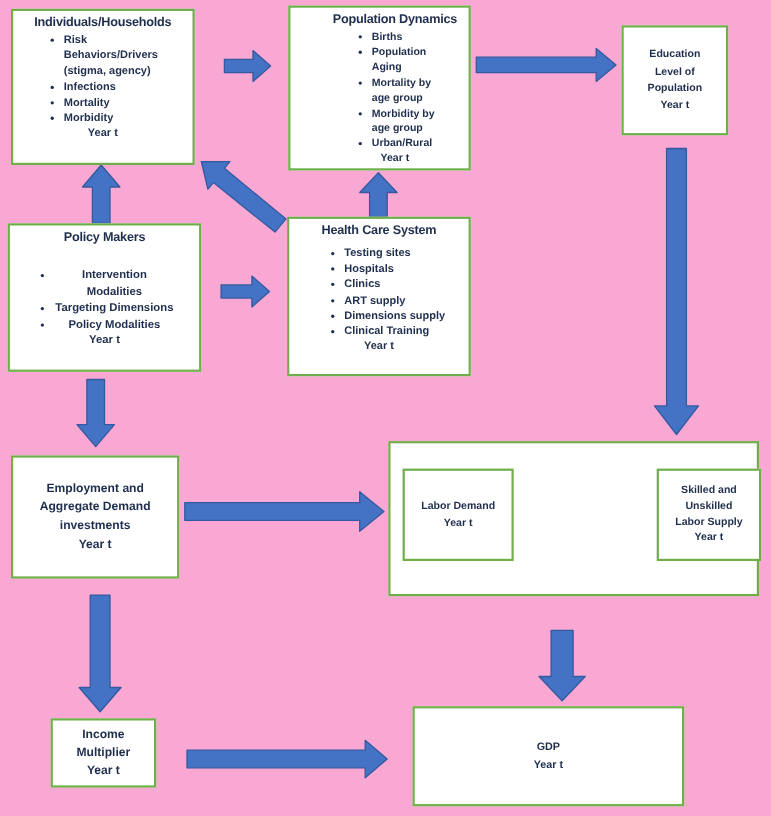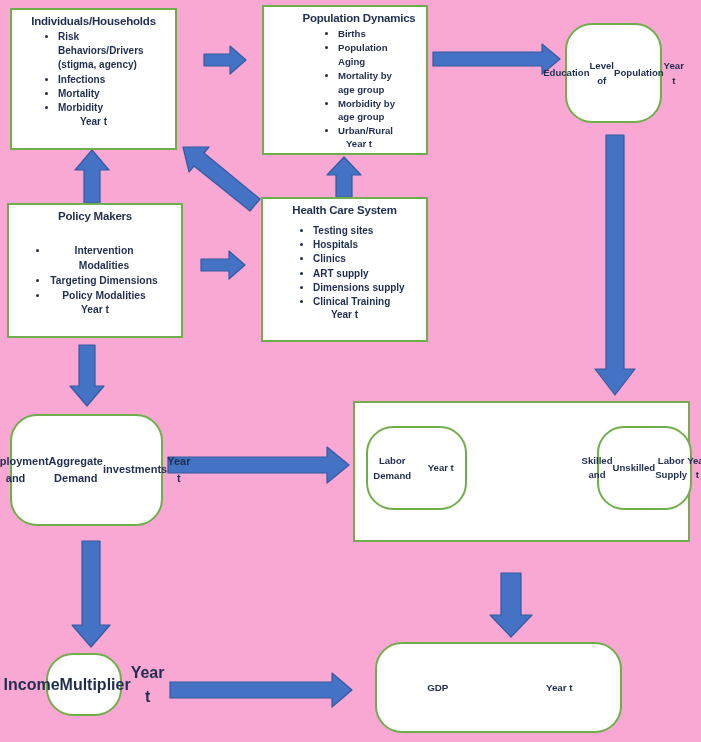--- a/index.html
+++ b/index.html
@@ -16,21 +16,21 @@
   .arrow-layer{position:absolute;left:0;top:0;width:701px;height:742px;z-index:1;}
   .arrow{fill:var(--arrow-fill);stroke:var(--arrow-stroke);stroke-width:1.2;stroke-linejoin:round;}
   .box{
     position:absolute;background:#fff;border:2px solid var(--box-border);
     box-sizing:border-box;z-index:2;
   }
   .box-title{font-weight:700;text-align:center;font-size:11.5px;padding-top:5px;letter-spacing:-0.2px;}
   .bullets{margin:3px 0 0 0;font-weight:700;list-style:disc;}
   .bullets li{margin:0;padding:0;}
   .box-footer{text-align:center;font-weight:700;}
-  .center-box{display:flex;justify-content:center;align-items:center;text-align:center;font-weight:700;border-radius:27px;}
+  .center-box{display:flex;flex-direction:column;justify-content:center;align-items:center;text-align:center;font-weight:700;}
   .center-box div{width:100%;}
 
   
   .b-individuals{left:10px;top:8px;width:167px;height:142px;}
   .b-individuals .bullets{padding-left:46px;padding-right:24px;font-size:10px;line-height:1.42;}
   .b-individuals .box-footer{font-size:10px;margin-top:1px;}
 
   .b-population{left:262px;top:5px;width:166px;height:150px;padding-left:28px;}
   .b-population .bullets{padding-left:46px;padding-right:18px;font-size:9.6px;line-height:1.45;}
   .b-population .box-footer{font-size:9.6px;}
@@ -43,21 +43,21 @@
 
   .b-healthcare{left:261px;top:197px;width:167px;height:145px;}
   .b-healthcare .bullets{padding-left:50px;padding-right:8px;font-size:10px;line-height:1.42;margin-top:8px;}
   .b-healthcare .box-footer{font-size:10px;}
 
   .b-labor-container{left:353px;top:401px;width:337px;height:141px;}
   .b-labor-demand{left:11px;top:23px;width:101px;height:84px;font-size:9.6px;line-height:1.6;}
   .b-labor-supply{left:212px;top:23px;width:95px;height:84px;font-size:9.6px;line-height:1.5;margin-left:30px;}
 
   .b-employment{left:10px;top:414px;width:153px;height:112px;font-size:11px;line-height:1.55;}
-  .b-income{left:46px;top:653px;width:76px;height:63px;font-size:16px;line-height:1.5;}
+  .b-income{left:46px;top:653px;width:96px;height:63px;font-size:11px;line-height:1.5;}
   .b-gdp{left:375px;top:642px;width:247px;height:91px;font-size:9.8px;line-height:1.6;}
 </style>
 </head>
 <body>
 
 <div class="canvas">
 
   <svg class="arrow-layer" viewBox="0 0 701 742" xmlns="http://www.w3.org/2000/svg">
     <polygon class="arrow" points="204,54 230,54 230,46 246,60 230,74 230,66 204,66"></polygon>
     <polygon class="arrow" points="433,52 542,52 542,44 560,59 542,74 542,66 433,66"></polygon>

